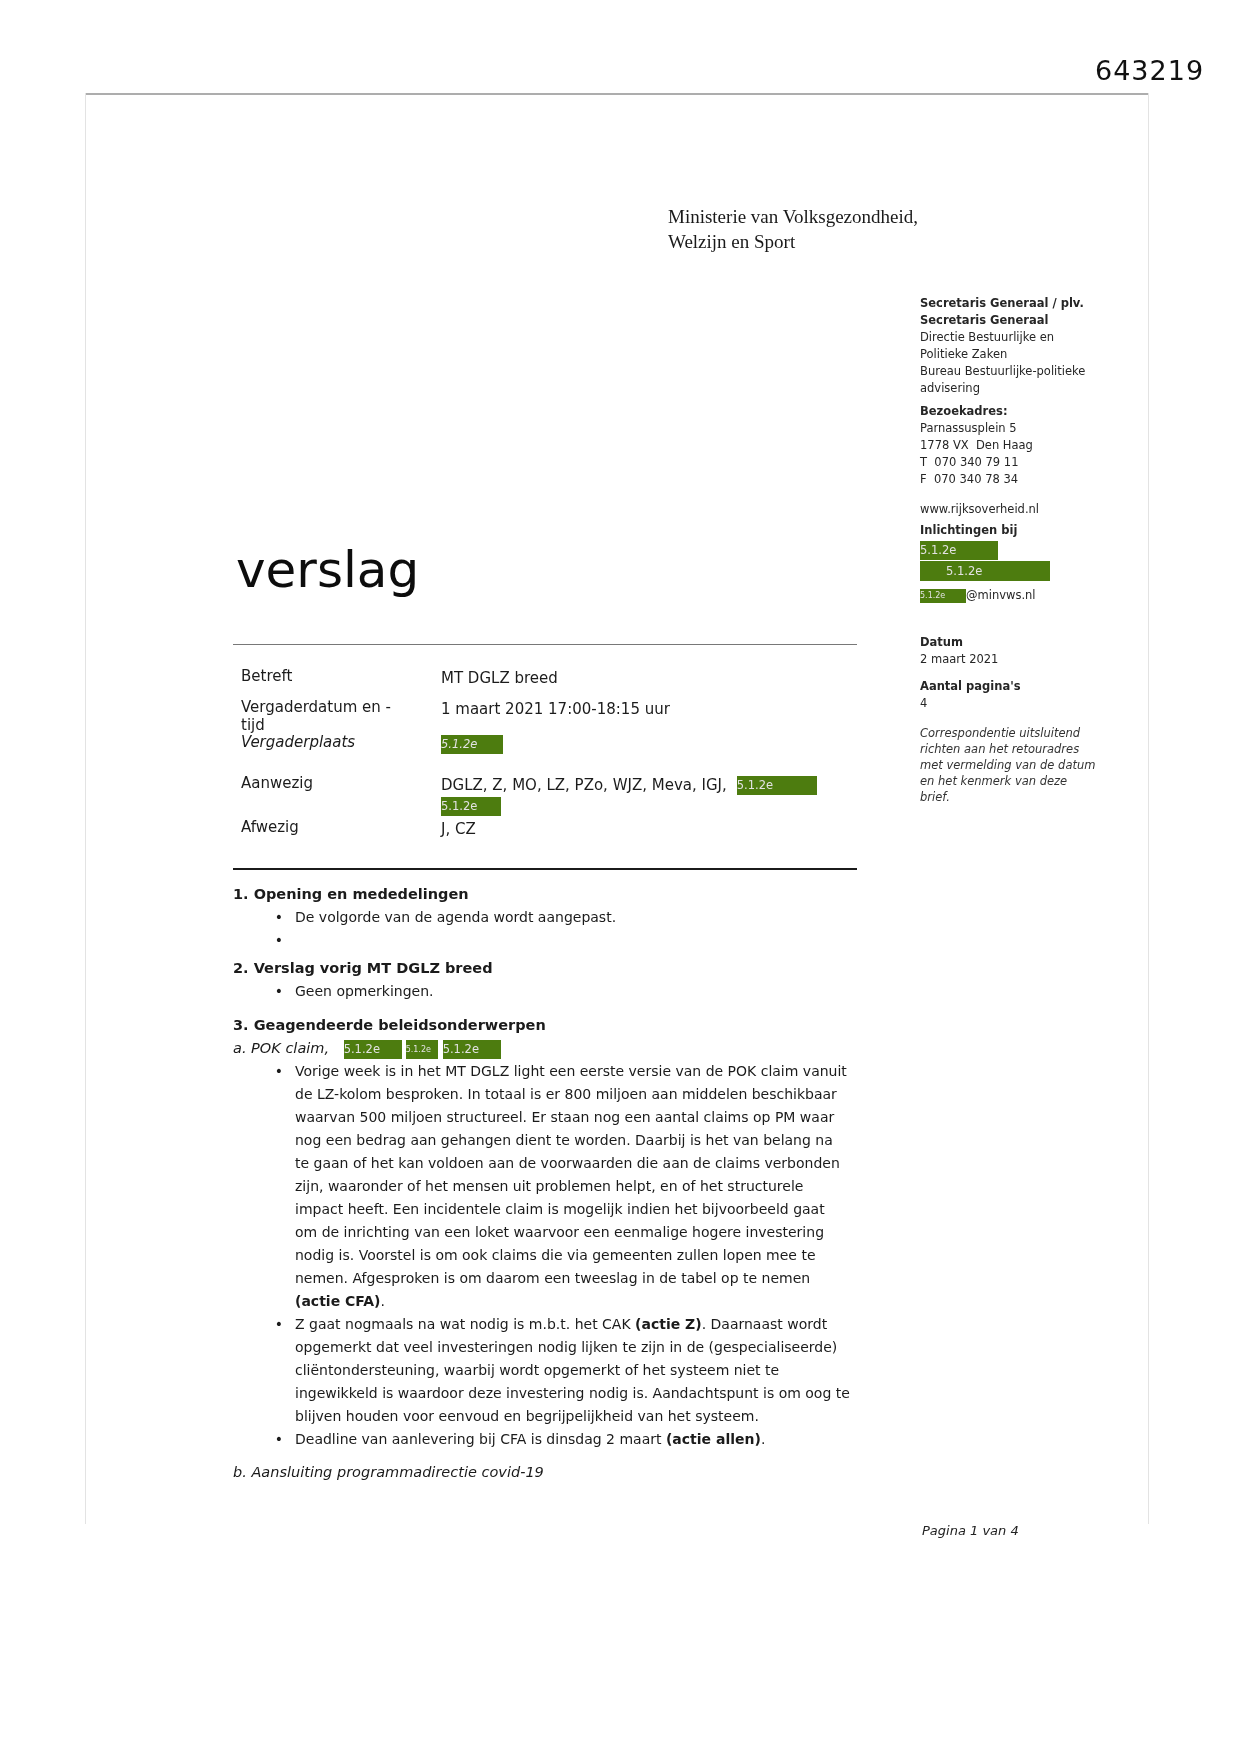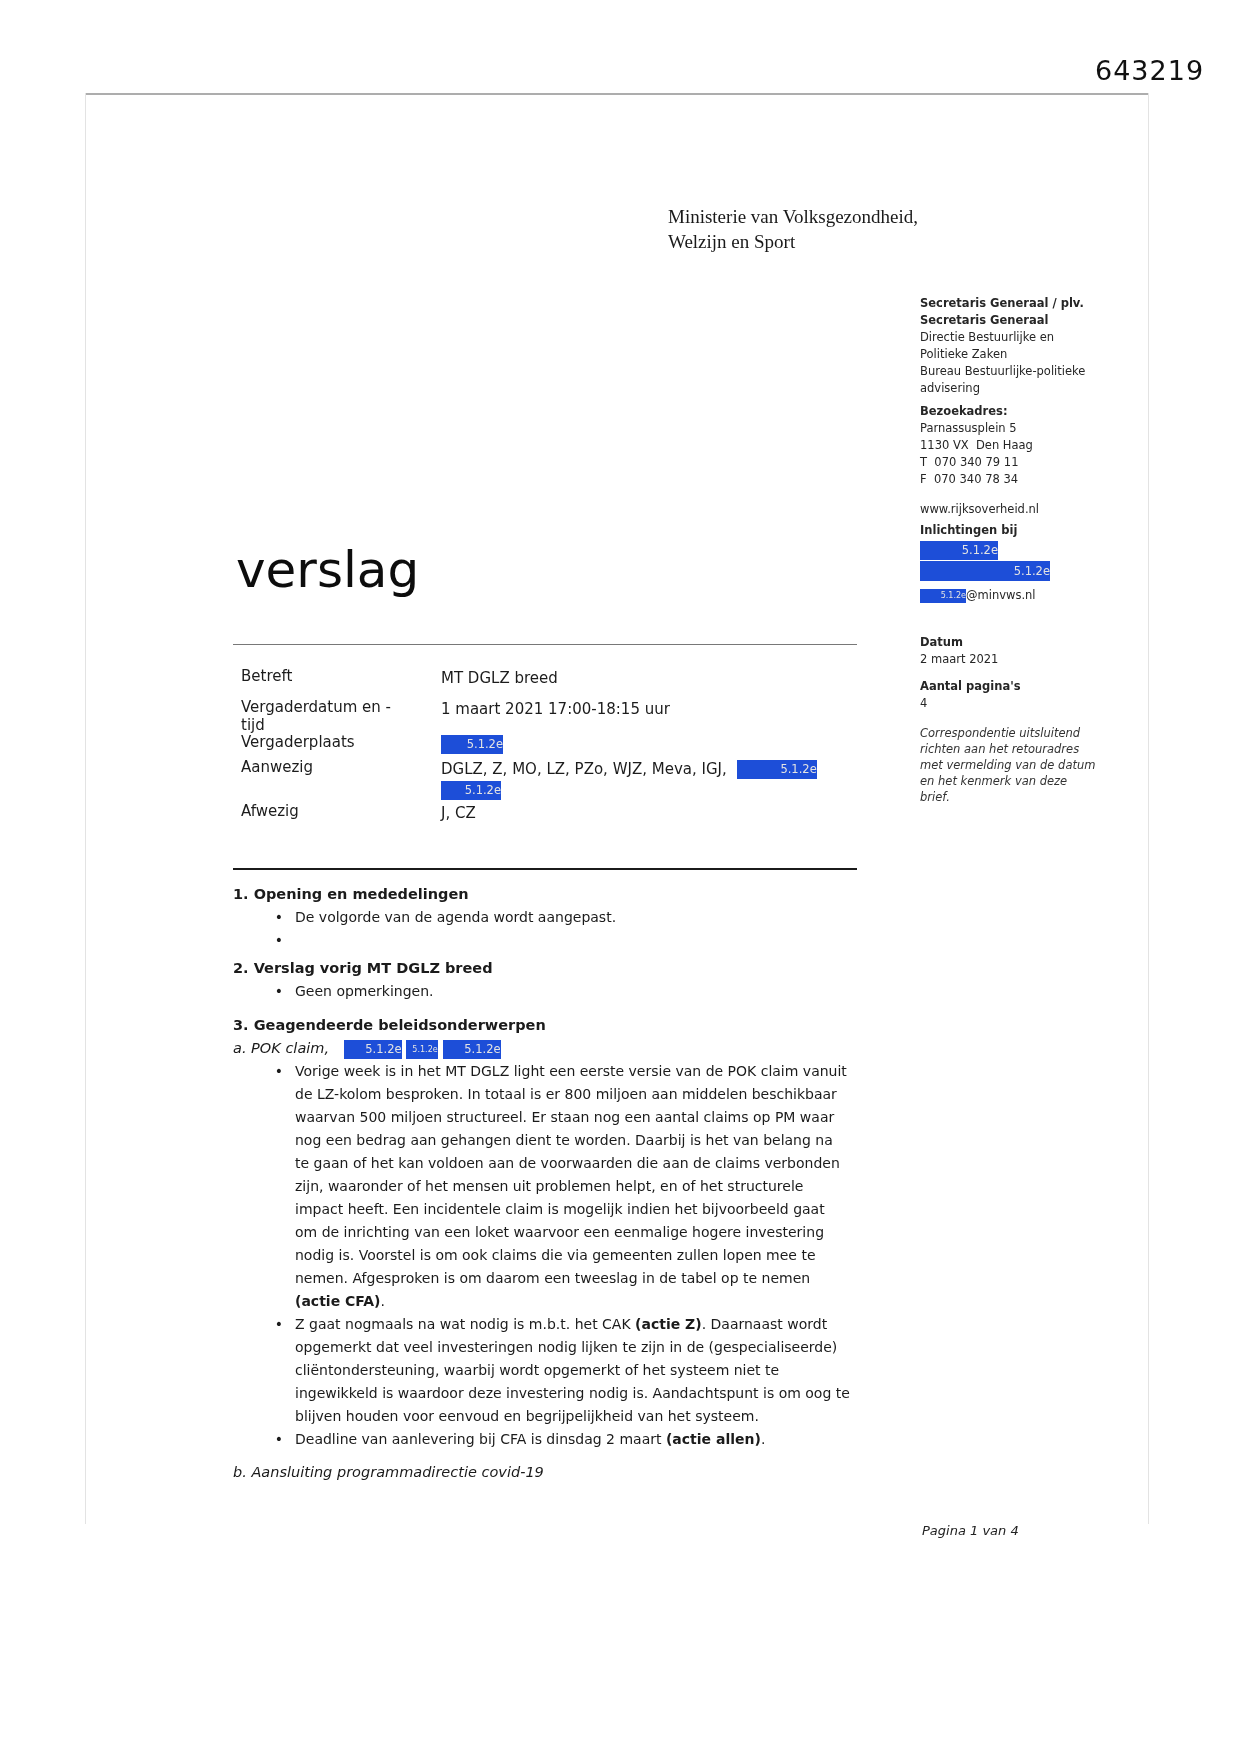--- a/index.html
+++ b/index.html
@@ -25,43 +25,43 @@
   .sidebar .ln { white-space:pre-wrap; }
   .sb-bold { font-weight:bold; }
   .sb-gap6  { margin-top:6px; }
   .sb-gap13 { margin-top:13px; }
   .sb-gap8  { margin-top:4px; }
   .sb-gap30 { margin-top:30px; }
   .sb-gap10 { margin-top:10px; }
   .sb-note { font-style:italic; margin-top:13px; width:180px; line-height:16px; color:#333; }
 
   
-  .redact { display:inline-block; background:#1d4ed8; color:#e3e3e3;
+  .redact { display:inline-block; background:#4d7c0f; color:#e3e3e3;
             font-size:11.5px; line-height:19px; height:19px;
-            text-align:right; vertical-align:middle; box-sizing:border-box; }
+            text-align:left; vertical-align:middle; box-sizing:border-box; }
   .r1 { width:78px; margin-top:2px; }
   .r2 { width:130px; height:20px; line-height:20px; text-indent:26px; margin-top:1px; }
   .r3 { width:46px; height:14px; line-height:14px; font-size:8px; }
   .rv { width:62px; }
   .ra { width:80px; margin-left:10px; }
   .rb { width:60px; }
   .rp1 { width:58px; margin-left:10px; }
   .rp2 { width:32px; font-size:8px; margin-left:4px; }
   .rp3 { width:58px; margin-left:5px; }
 
   .doc-title { left:236px; top:540px; font-size:50px; line-height:60px; color:#0d0d0d; }
 
   .rule-thin  { left:233px; top:644px; width:624px; height:1px; background:#787878; }
   .rule-thick { left:233px; top:868px; width:624px; height:2px; background:#1b1b1b; }
 
   
   .meta { left:241px; top:668px; width:640px; font-size:15px; }
   .mrow { display:flex; }
   .mb10 { margin-bottom:10px; }
-  .mb8  { margin-bottom:4px; }
+  .mb8  { margin-bottom:20px;font-style:italic; }
   .mb2  { margin-bottom:2px; }
   .mlabel { width:165px; margin-right:35px; line-height:17.5px; white-space:pre-wrap; flex:none; }
   .mval   { width:440px; line-height:21px; }
 
   
   .sections { left:233px; top:883px; width:640px; font-size:14px; line-height:23px; color:#1b1b1b; }
   .sec-title { font-weight:bold; font-size:14.5px; line-height:23px; }
   .mt5  { margin-top:5px; }
   .mt11 { margin-top:11px; }
   .mt23 { margin-top:10px; }
@@ -91,21 +91,21 @@
 <aside class="abs sidebar">
   <div class="ln sb-bold">Secretaris Generaal / plv.</div>
   <div class="ln sb-bold">Secretaris Generaal</div>
   <div class="ln">Directie Bestuurlijke en</div>
   <div class="ln">Politieke Zaken</div>
   <div class="ln">Bureau Bestuurlijke-politieke</div>
   <div class="ln">advisering</div>
 
   <div class="ln sb-bold sb-gap6">Bezoekadres:</div>
   <div class="ln">Parnassusplein 5</div>
-  <div class="ln">1130 VX  Den Haag</div>
+  <div class="ln">1778 VX  Den Haag</div>
   <div class="ln">T  070 340 79 11</div>
   <div class="ln">F  070 340 78 34</div>
 
   <div class="ln sb-gap13">www.rijksoverheid.nl</div>
 
   <div class="ln sb-bold sb-gap8">Inlichtingen bij</div>
   <div><span class="redact r1">5.1.2e</span></div>
   <div><span class="redact r2">5.1.2e</span></div>
   <div class="sb-gap6"><span class="redact r3">5.1.2e</span><span class="ln">@minvws.nl</span></div>
 

